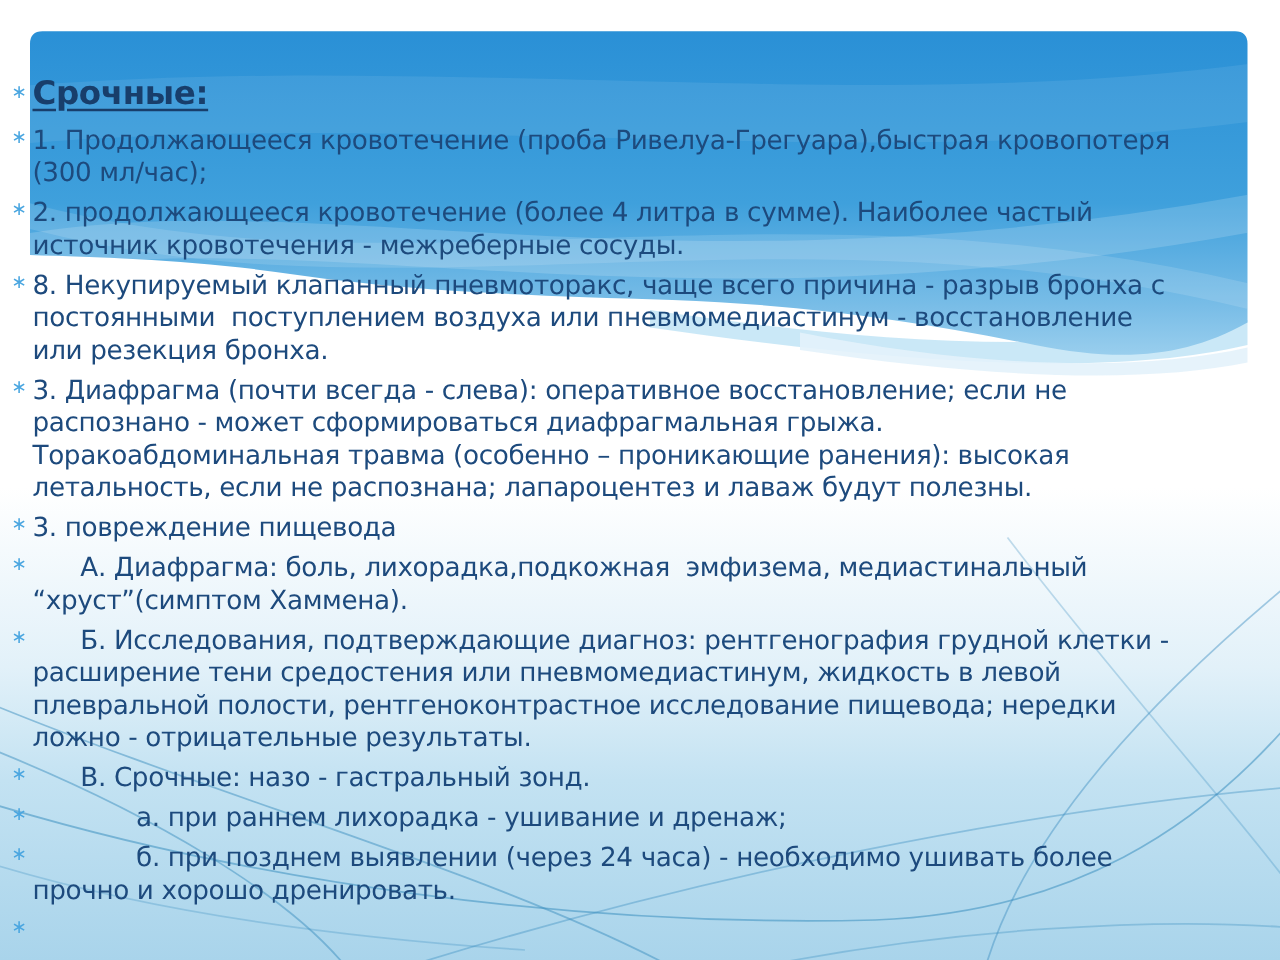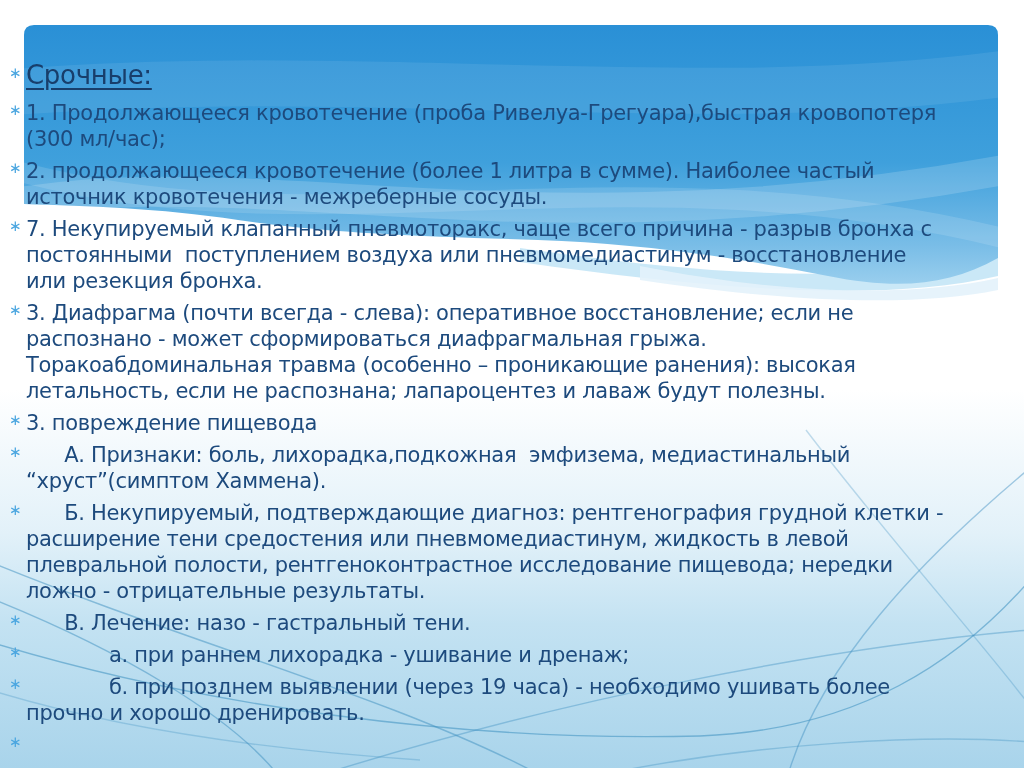--- a/index.html
+++ b/index.html
@@ -13,21 +13,21 @@
     position:absolute;left:0;top:390px;width:1024px;height:378px;
     background:linear-gradient(180deg, rgba(255,255,255,0) 0%, #e2f1f9 38%, #c3e2f2 62%, #a9d4eb 100%);
   }
   .bg-curves,.panel-svg{position:absolute;left:0;top:0;width:1024px;height:768px;}
   .content{
     position:absolute;left:26px;top:58px;width:974px;
     color:#1d4a7d;font-size:21px;line-height:26px;letter-spacing:-0.3px;
   }
   .title-row{position:relative;line-height:34px;margin:0 0 6px 0;}
   .title-text{
-    font-size:26px;font-weight:normal;color:#183e6b;
+    font-size:26px;font-weight:bold;color:#183e6b;
     text-decoration:underline;text-underline-offset:4px;text-decoration-thickness:2px;
   }
   .para{position:relative;margin:0 0 6px 0;min-height:26px;}
   .ptext{white-space:pre-wrap;display:block;}
   .bullet{
     position:absolute;left:-17px;top:3px;
     font-size:15px;line-height:15px;color:#4aa6e0;font-weight:normal;
   }
   .title-row .bullet{top:8px;}
 </style>
@@ -92,71 +92,71 @@
     </div>
 
     <div class="para">
       <span class="bullet">∗</span>
       <span class="ptext">1. Продолжающееся кровотечение (проба Ривелуа-Грегуара),быстрая кровопотеря
 (300 мл/час);</span>
     </div>
 
     <div class="para">
       <span class="bullet">∗</span>
-      <span class="ptext">2. продолжающееся кровотечение (более 1 литра в сумме). Наиболее частый
+      <span class="ptext">2. продолжающееся кровотечение (более 4 литра в сумме). Наиболее частый
 источник кровотечения - межреберные сосуды.</span>
     </div>
 
     <div class="para">
       <span class="bullet">∗</span>
-      <span class="ptext">7. Некупируемый клапанный пневмоторакс, чаще всего причина - разрыв бронха с
+      <span class="ptext">8. Некупируемый клапанный пневмоторакс, чаще всего причина - разрыв бронха с
 постоянными  поступлением воздуха или пневмомедиастинум - восстановление
 или резекция бронха.</span>
     </div>
 
     <div class="para">
       <span class="bullet">∗</span>
       <span class="ptext">3. Диафрагма (почти всегда - слева): оперативное восстановление; если не
 распознано - может сформироваться диафрагмальная грыжа.
 Торакоабдоминальная травма (особенно – проникающие ранения): высокая
 летальность, если не распознана; лапароцентез и лаваж будут полезны.</span>
     </div>
 
     <div class="para">
       <span class="bullet">∗</span>
       <span class="ptext">3. повреждение пищевода</span>
     </div>
 
     <div class="para">
       <span class="bullet">∗</span>
-      <span class="ptext">      А. Признаки: боль, лихорадка,подкожная  эмфизема, медиастинальный
+      <span class="ptext">      А. Диафрагма: боль, лихорадка,подкожная  эмфизема, медиастинальный
 “хруст”(симптом Хаммена).</span>
     </div>
 
     <div class="para">
       <span class="bullet">∗</span>
-      <span class="ptext">      Б. Некупируемый, подтверждающие диагноз: рентгенография грудной клетки -
+      <span class="ptext">      Б. Исследования, подтверждающие диагноз: рентгенография грудной клетки -
 расширение тени средостения или пневмомедиастинум, жидкость в левой
 плевральной полости, рентгеноконтрастное исследование пищевода; нередки
 ложно - отрицательные результаты.</span>
     </div>
 
     <div class="para">
       <span class="bullet">∗</span>
-      <span class="ptext">      В. Лечение: назо - гастральный тени.</span>
+      <span class="ptext">      В. Срочные: назо - гастральный зонд.</span>
     </div>
 
     <div class="para">
       <span class="bullet">∗</span>
       <span class="ptext">             а. при раннем лихорадка - ушивание и дренаж;</span>
     </div>
 
     <div class="para">
       <span class="bullet">∗</span>
-      <span class="ptext">             б. при позднем выявлении (через 19 часа) - необходимо ушивать более
+      <span class="ptext">             б. при позднем выявлении (через 24 часа) - необходимо ушивать более
 прочно и хорошо дренировать.</span>
     </div>
 
     <div class="para">
       <span class="bullet">∗</span>
       <span class="ptext"></span>
     </div>
 
   </div>
 </div>

